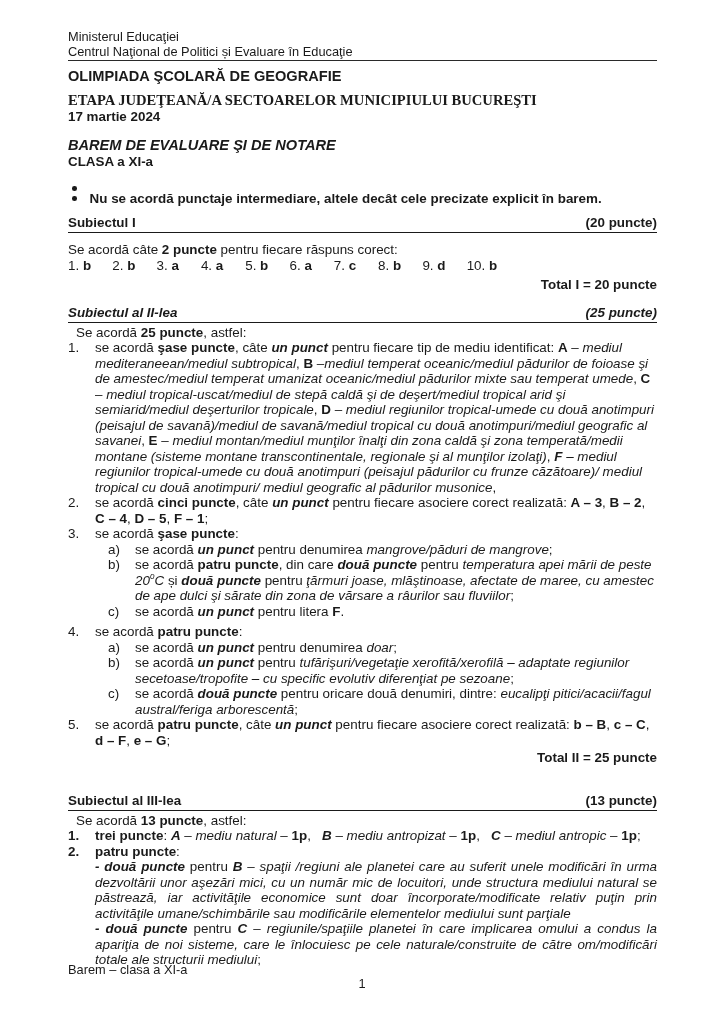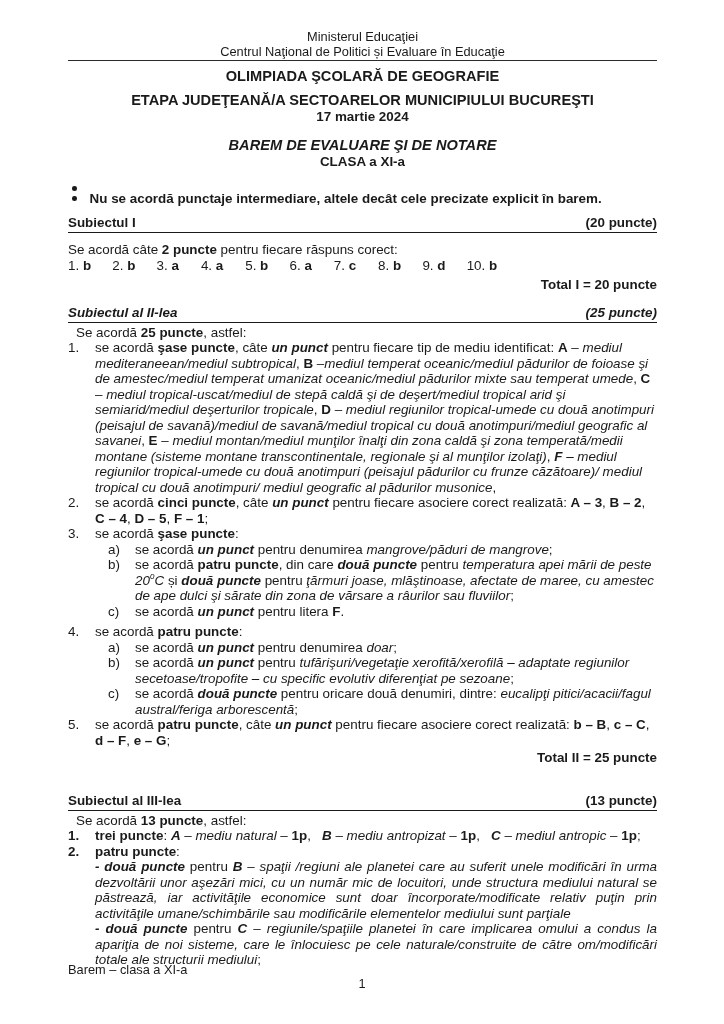--- a/index.html
+++ b/index.html
@@ -12,26 +12,26 @@
     font-family:"Liberation Sans","DejaVu Sans",sans-serif;
     font-size:13.4px;
     line-height:15.5px;
     box-sizing:border-box;
     padding:30px 67px 0 68px;
     overflow:hidden;
   }
   .b { font-weight:bold; }
   .i { font-style:italic;margin-top:24px; }
   .sup { font-size:0.62em; vertical-align:super; line-height:0; }
-  .center { text-align:center; }
+  .center { }
   .t-small { font-size:12.8px; line-height:14.5px; }
   .title   { font-weight:bold; font-size:14.6px; line-height:17.5px; }
   .subtitle{ font-weight:bold; font-size:13.4px; line-height:15.5px; }
   .head-rule { border-bottom:1px solid #2a2a2a; height:0; margin-top:0.5px; } .mt2 { margin-top:2px;margin-left:8px; }
-  .mt4 { margin-top:4px; } .mt6 { margin-top:6.5px; } .mt7 { margin-top:7px; }
+  .mt4 { margin-top:4px; } .mt6 { margin-top:6.5px;font-family:Liberation Serif, serif; } .mt7 { margin-top:7px; }
   .mt9 { margin-top:9px; } .mt12 { margin-top:12px;font-style:italic; }
   .mt27 { margin-top:27px; }
   .notes { margin-top:11px; }
   .note { display:flex; font-weight:bold; padding-left:4px; }
   .dot { flex:none; width:4.6px; height:4.6px; border-radius:50%; background:#1a1a1a; margin:5.5px 13px 0 0; }
   .sec-head {
     display:flex; justify-content:space-between;
     font-weight:bold; line-height:16px;
     border-bottom:1.5px solid #1a1a1a; padding-bottom:1px;
   }

